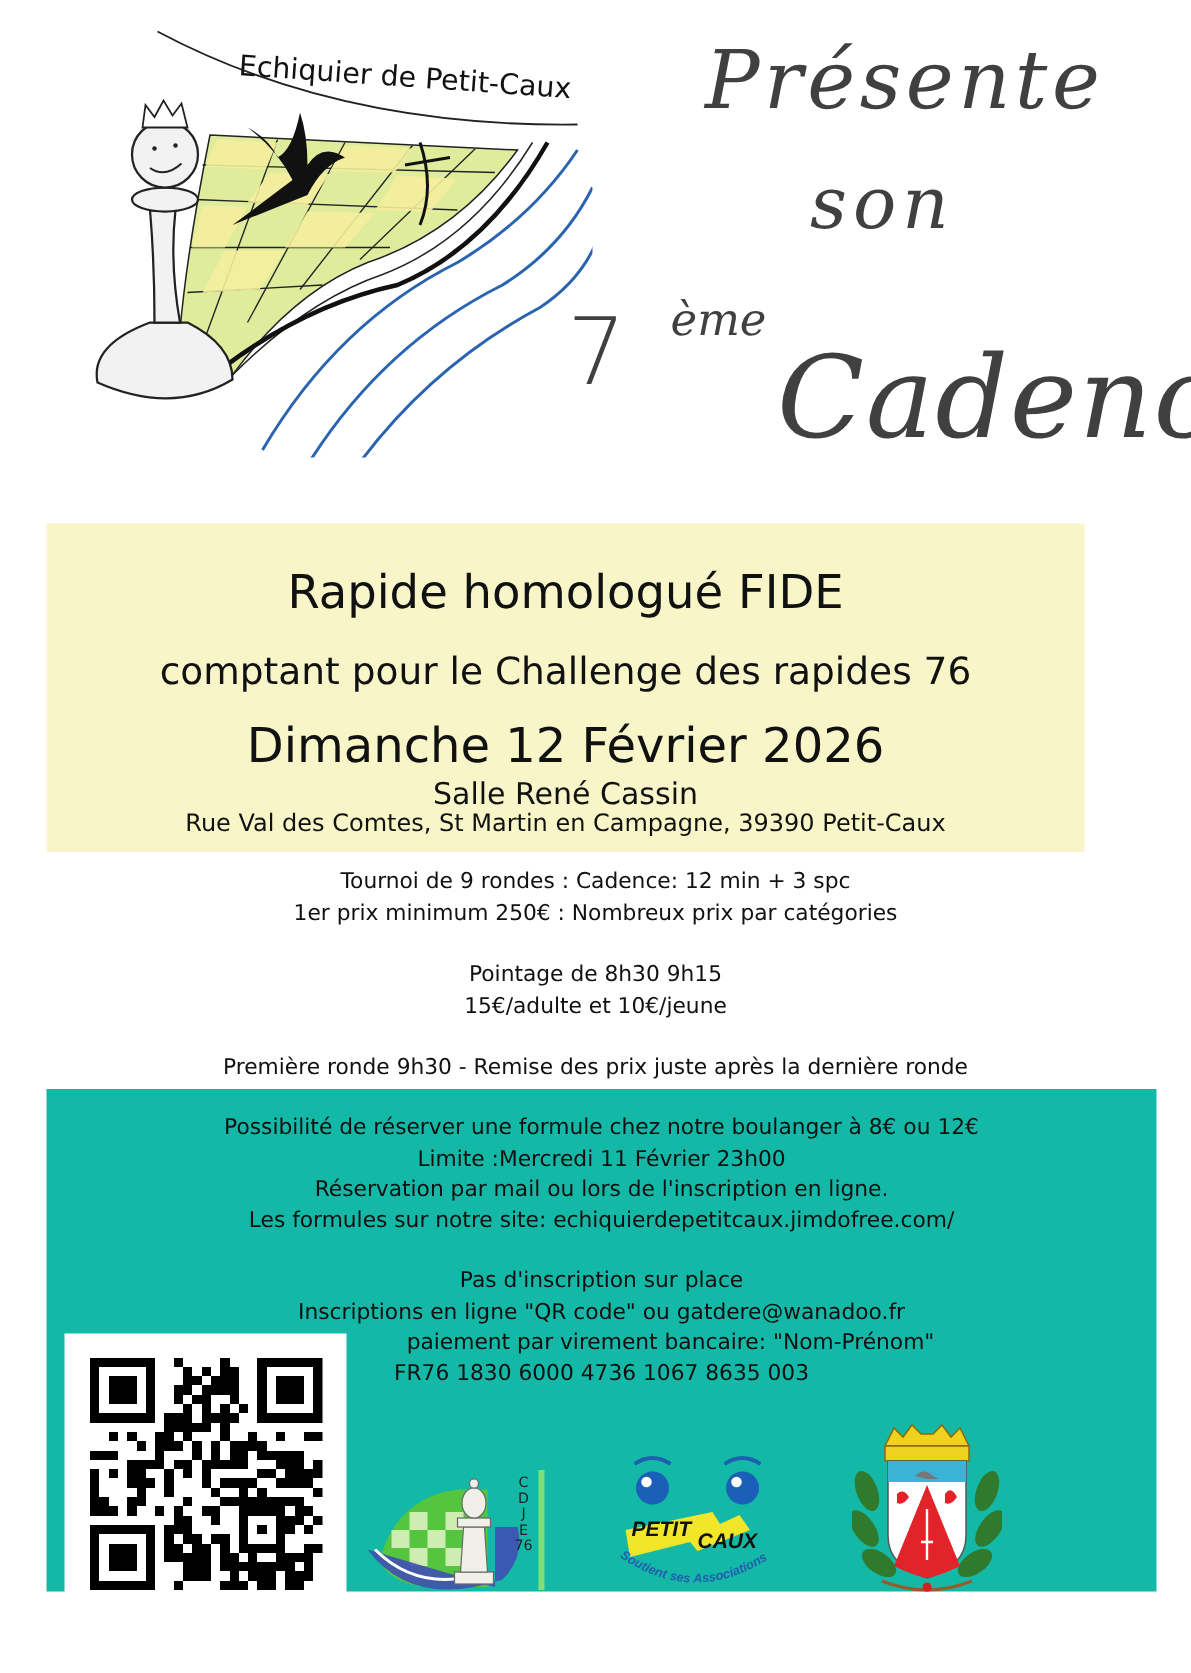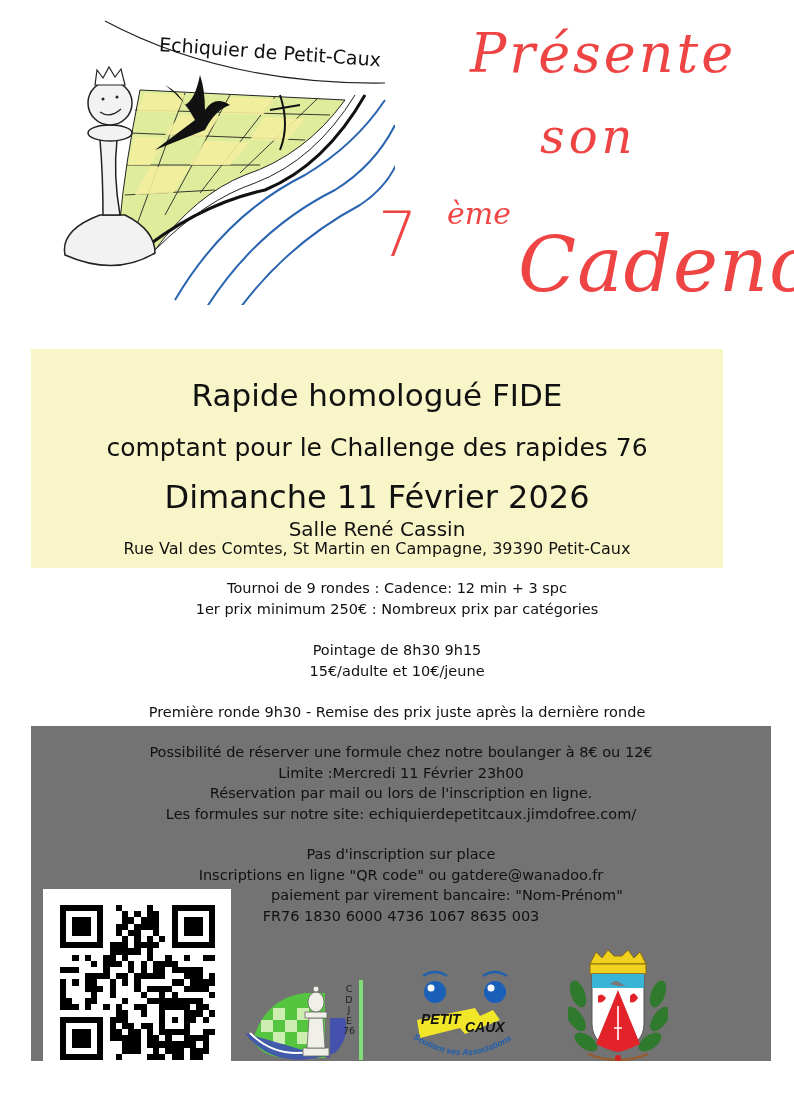--- a/index.html
+++ b/index.html
@@ -14,21 +14,21 @@
   #logo { left: 55px; top: 15px; width: 340px; height: 290px; }
   .club-name {
     position: absolute; left: 105px; top: 18px;
     font-size: 19px; color: #111; transform: rotate(4deg); transform-origin: left top;
     white-space: nowrap;
   }
 
   
   .script {
     font-family: "DejaVu Serif", "Liberation Serif", serif;
-    font-style: italic; color: #ef4444; position: absolute; white-space: nowrap;
+    font-style: italic; color: #404040; position: absolute; white-space: nowrap;
   }
   #t-presente { left: 470px; top: 22px; font-size: 54px; letter-spacing: 3px; }
   #t-son { left: 540px; top: 108px; font-size: 48px; letter-spacing: 4px; }
   #t-seven { left: 378px; top: 198px; font-size: 62px; font-style: normal; font-family: "DejaVu Sans", sans-serif; font-weight: 300; }
   #t-eme { left: 447px; top: 196px; font-size: 30px; }
   #t-rapide { left: 518px; top: 220px; font-size: 76px; letter-spacing: 1px; }
 
   
   #yellow {
     left: 31px; top: 349px; width: 692px; height: 219px;
@@ -41,21 +41,21 @@
   #yellow .l5 { position: absolute; left: 0; right: 0; top: 190px; font-size: 16px; }
 
   
   #info { left: 0; top: 578px; width: 794px; text-align: center; font-size: 14.5px; line-height: 21px; }
   #info div { height: 21px; }
   #info .gap { height: 20px; }
 
   
   #green {
     left: 31px; top: 726px; width: 740px; height: 335px;
-    background: #737373;
+    background: #14b8a6;
   }
   #green-text { position: absolute; left: 0; right: 0; top: 16px; text-align: center; font-size: 14.5px; line-height: 20.5px; }
   #green-text div { height: 20.5px; }
   #green-text .gap { height: 20px; }
 
   #qr-box { left: 43px; top: 889px; width: 188px; height: 181px; background: #fff; }
   #qr { position: absolute; left: 17px; top: 16px; width: 155px; height: 155px; }
 
   #cdje { left: 245px; top: 978px; width: 125px; height: 88px; }
   #cdje-letters { position: absolute; left: 98px; top: 6px; font-size: 9.5px; line-height: 10.5px; color: #222; text-align: center; width: 12px; }
@@ -118,21 +118,21 @@
 
 <span id="t-presente" class="script">Présente</span>
 <span id="t-son" class="script">son</span>
 <span id="t-seven" class="script">7</span>
 <span id="t-eme" class="script">ème</span>
 <span id="t-rapide" class="script">Cadence</span>
 
 <div id="yellow" class="abs">
   <div class="l1">Rapide homologué FIDE</div>
   <div class="l2">comptant pour le Challenge des rapides 76</div>
-  <div class="l3">Dimanche 11 Février 2026</div>
+  <div class="l3">Dimanche 12 Février 2026</div>
   <div class="l4">Salle René Cassin</div>
   <div class="l5">Rue Val des Comtes, St Martin en Campagne, 39390 Petit-Caux</div>
 </div>
 
 <div id="info" class="abs">
   <div>Tournoi de 9 rondes : Cadence: 12 min  + 3 spc</div>
   <div>1er prix minimum 250€ : Nombreux prix par catégories</div>
   <div class="gap"></div>
   <div>Pointage de 8h30  9h15</div>
   <div>15€/adulte et 10€/jeune</div>

